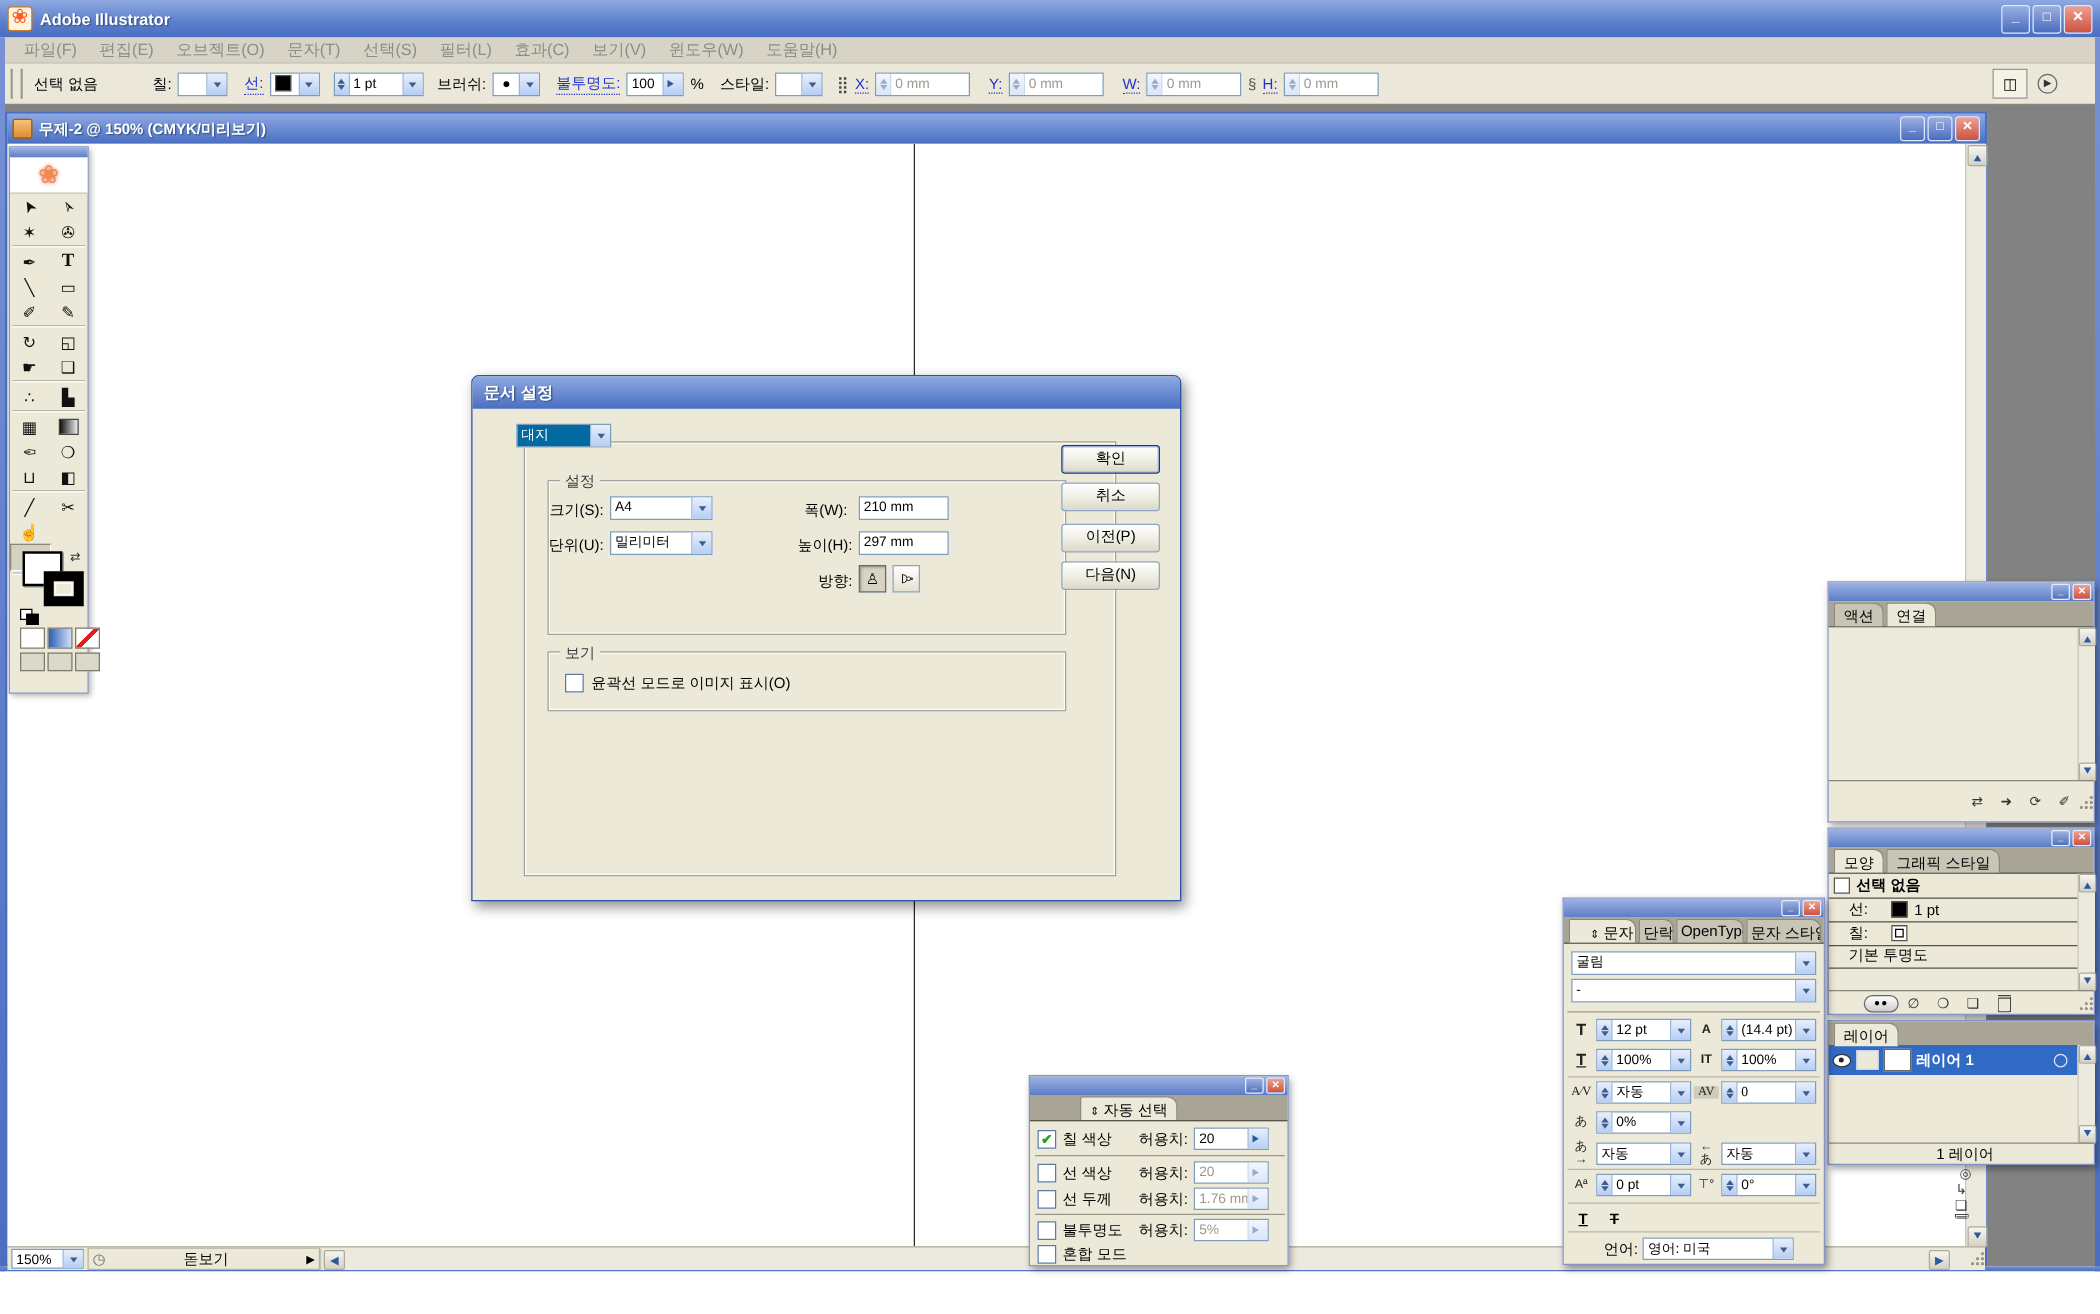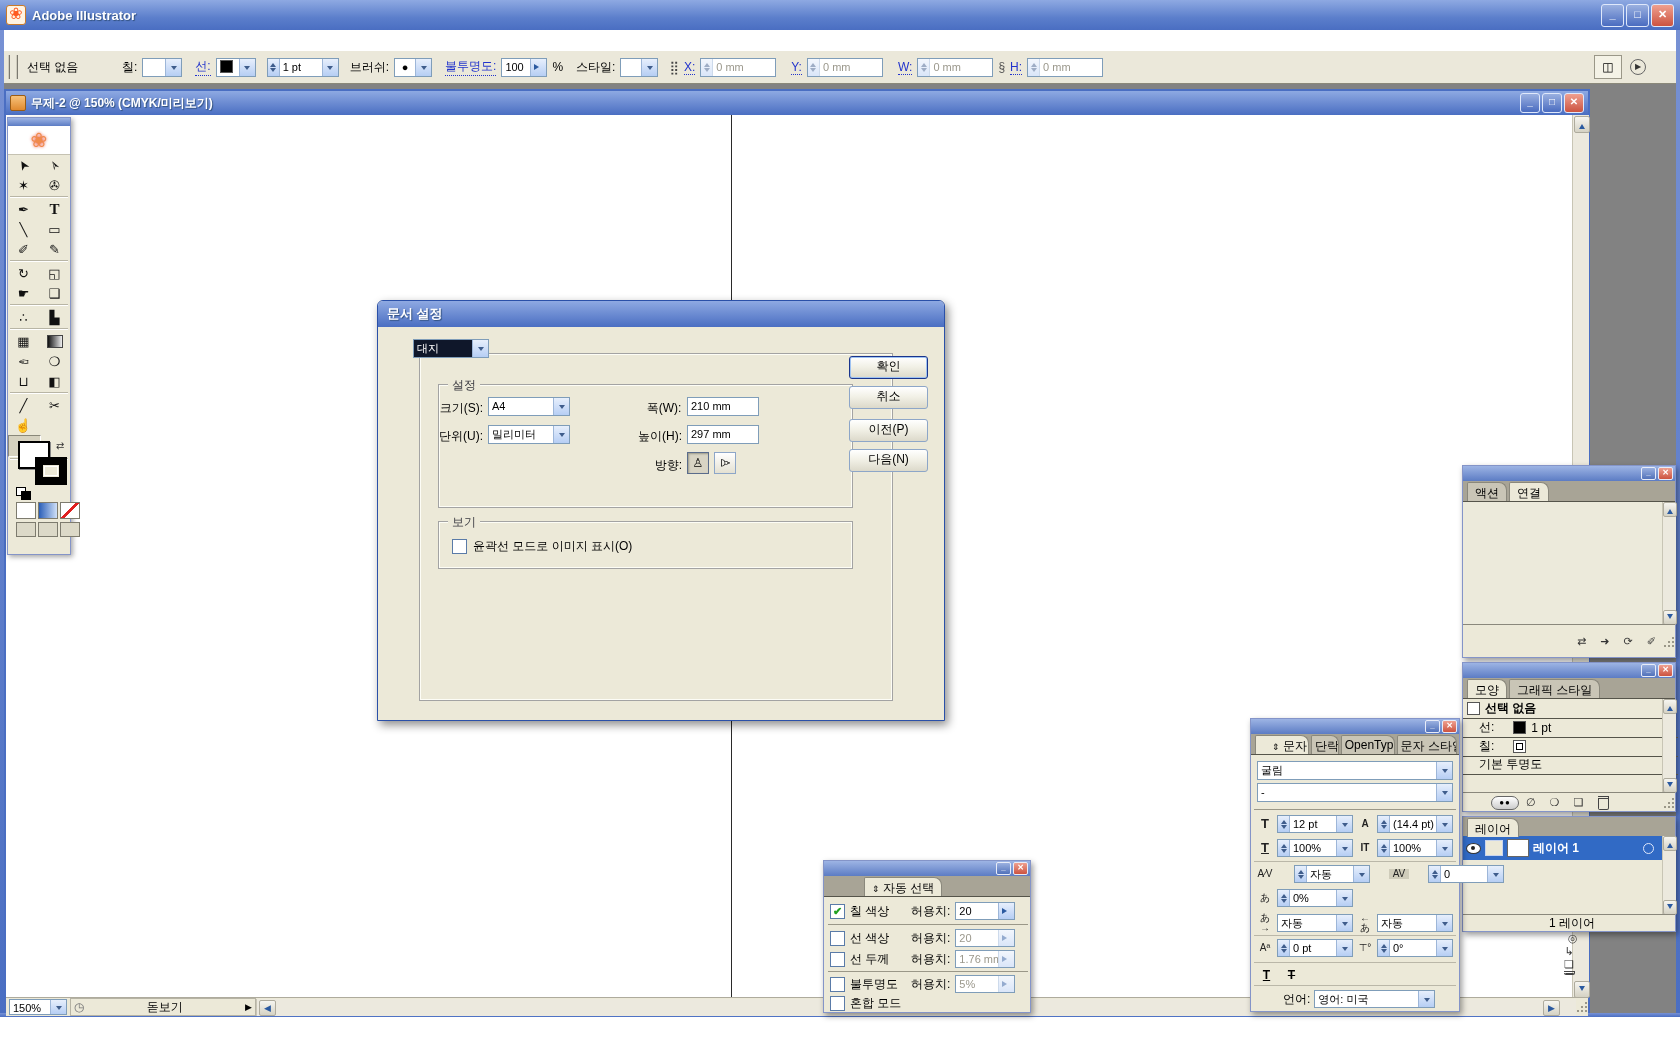--- a/index.html
+++ b/index.html
@@ -106,41 +106,53 @@
   .aprow{position:absolute;left:0;display:flex;align-items:center;border-bottom:1px solid #55544a;height:19px;padding-left:4px;gap:5px;}
   .pill{width:26px;height:12px;border:1px solid #666;border-radius:7px;background:linear-gradient(#fff,#ccc);font-size:8px;line-height:11px;text-align:center;letter-spacing:1px;}
   .eye{width:13px;height:9px;border:1px solid #333;border-radius:50%;position:relative;background:#fff;}
   .eye::after{content:"";position:absolute;left:4px;top:2px;width:4px;height:4px;border-radius:50%;background:#222;}
   .layerrow{position:absolute;display:flex;align-items:center;background:#316ac5;color:#fff;}
   .thumb{width:20px;height:16px;background:#fff;border:1px solid #666;margin:0 4px;}
   .target{width:9px;height:9px;border:1px solid #dfe8fb;border-radius:50%;}
   .chicon{width:20px;text-align:center;font-size:10px;color:#222;flex:none;line-height:10px;}
   .tbtn{width:17px;height:16px;border:1px solid transparent;display:flex;align-items:center;justify-content:center;font-weight:bold;font-size:12px;}
   .tbtn.u span{text-decoration:underline;} .tbtn.s span{text-decoration:line-through;}
-  .hl{background:#0f172a;color:#fff;}
+  .hl{background:#0369a1;color:#fff;}
 </style>
 </head>
 <body>
 
 <div class="screen">
 
   <div class="abs titlebar">
     <span class="appicon">❀</span>
     <span class="titletext">Adobe Illustrator</span>
     <span class="wingrp">
       <span class="xpwb">_</span>
       <span class="xpwb">□</span>
       <span class="xpwb close">✕</span>
     </span>
   </div>
 
   <div class="abs appedge" style="left:0;top:30px;width:4px;height:987px;"></div>
   <div class="abs appedge" style="left:1676px;top:30px;width:4px;height:987px;"></div>
   <div class="abs appedge" style="left:0;top:1013px;width:1680px;height:4px;"></div>
 
+  <div class="abs menubar">
+    <span class="mi">파일(F)</span>
+    <span class="mi">편집(E)</span>
+    <span class="mi">오브젝트(O)</span>
+    <span class="mi">문자(T)</span>
+    <span class="mi">선택(S)</span>
+    <span class="mi">필터(L)</span>
+    <span class="mi">효과(C)</span>
+    <span class="mi">보기(V)</span>
+    <span class="mi">윈도우(W)</span>
+    <span class="mi">도움말(H)</span>
+  </div>
 
   <div class="abs controlbar">
     <span class="grip2"></span>
     <span class="lbl" style="width:72px;">선택 없음</span>
     <span class="lbl" style="margin-left:18px;">칠:</span>
     <span class="cmb" style="width:40px;">
         <span class="cv"></span>
         <span class="cb">
           <i class="chev"></i>
         </span>
@@ -392,21 +404,21 @@
     <div class="gb" style="left:60px;top:83px;width:413px;height:122px;">
       <span class="gblbl">설정</span>
     </div>
     <span class="abs lbl" style="left:55px;top:99px;width:50px;text-align:right;">크기(S):</span>
     <span class="cmb abs" style="left:110px;top:96px;width:82px;">
         <span class="cv">A4</span>
         <span class="cb">
           <i class="chev"></i>
         </span>
       </span>
-    <span class="abs lbl" style="left:260px;top:99px;width:52px;text-align:center;">폭(W):</span>
+    <span class="abs lbl" style="left:248px;top:99px;width:52px;text-align:right;">폭(W):</span>
     <span class="cmb abs" style="left:309px;top:96px;width:72px;">
         <span class="cv">210 mm</span>
       </span>
     <span class="abs lbl" style="left:55px;top:127px;width:50px;text-align:right;">단위(U):</span>
     <span class="cmb abs" style="left:110px;top:124px;width:82px;">
         <span class="cv">밀리미터</span>
         <span class="cb">
           <i class="chev"></i>
         </span>
       </span>
@@ -666,21 +678,21 @@
             <i class="up"></i>
             <i class="dn"></i>
           </span>
           <span class="cv">100%</span>
           <span class="cb">
             <i class="chev"></i>
           </span>
         </span>
     </div>
     <div class="abs" style="left:3px;top:142px;width:202px;border-top:1px solid #bab7a8;"></div>
-    <div class="row" style="position:absolute;left:4px;top:146px;gap:19px;">
+    <div class="row" style="position:absolute;left:4px;top:146px;gap:2px;font-family:Liberation Serif, serif;">
       <span class="chicon">A∕V</span>
       <span class="cmb" style="width:76px;height:18px;">
           <span class="spn">
             <i class="up"></i>
             <i class="dn"></i>
           </span>
           <span class="cv">자동</span>
           <span class="cb">
             <i class="chev"></i>
           </span>

